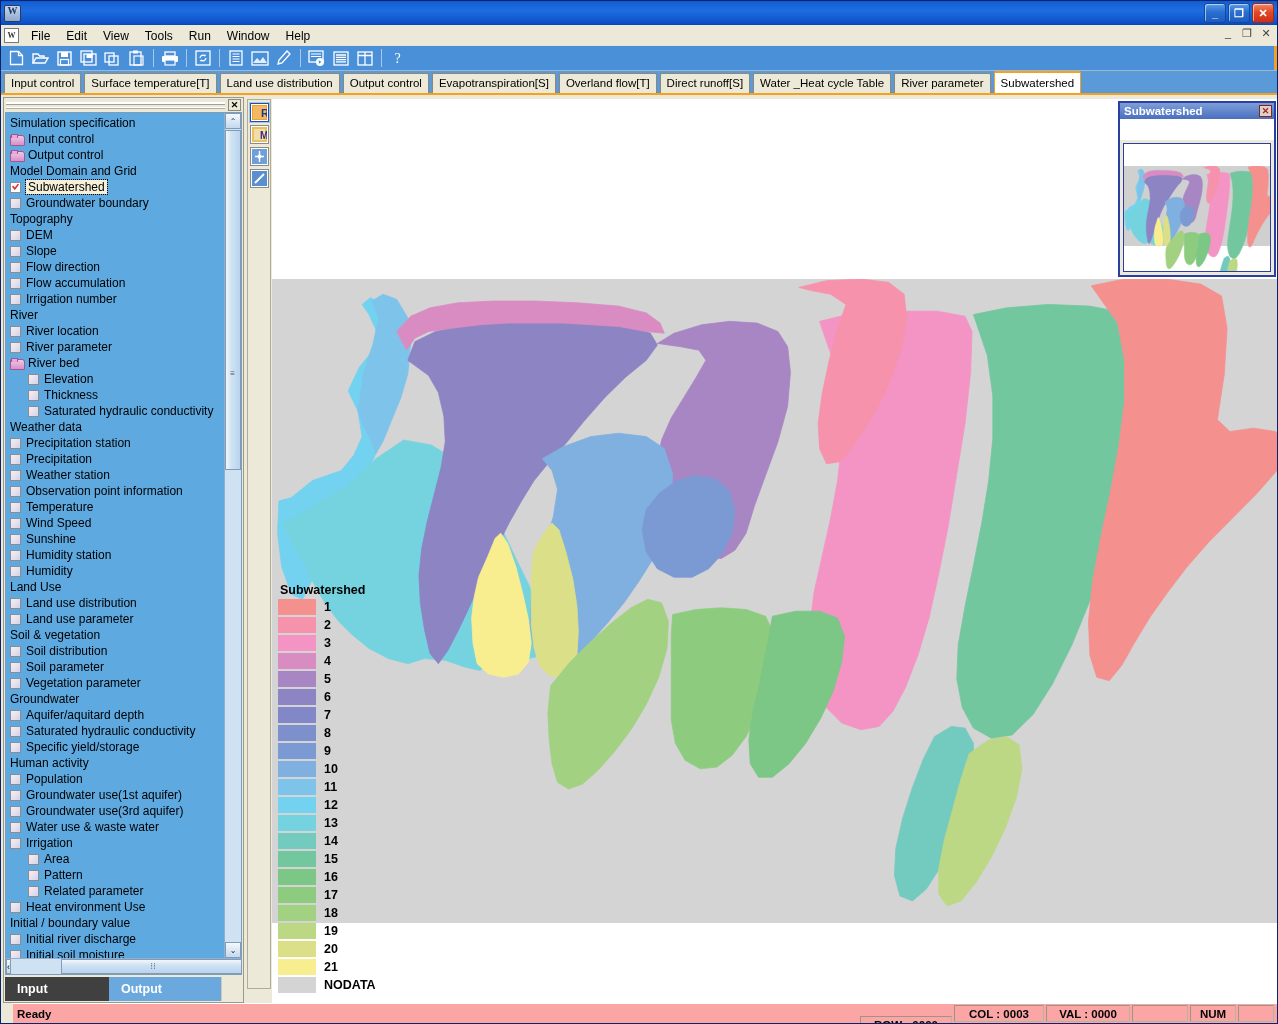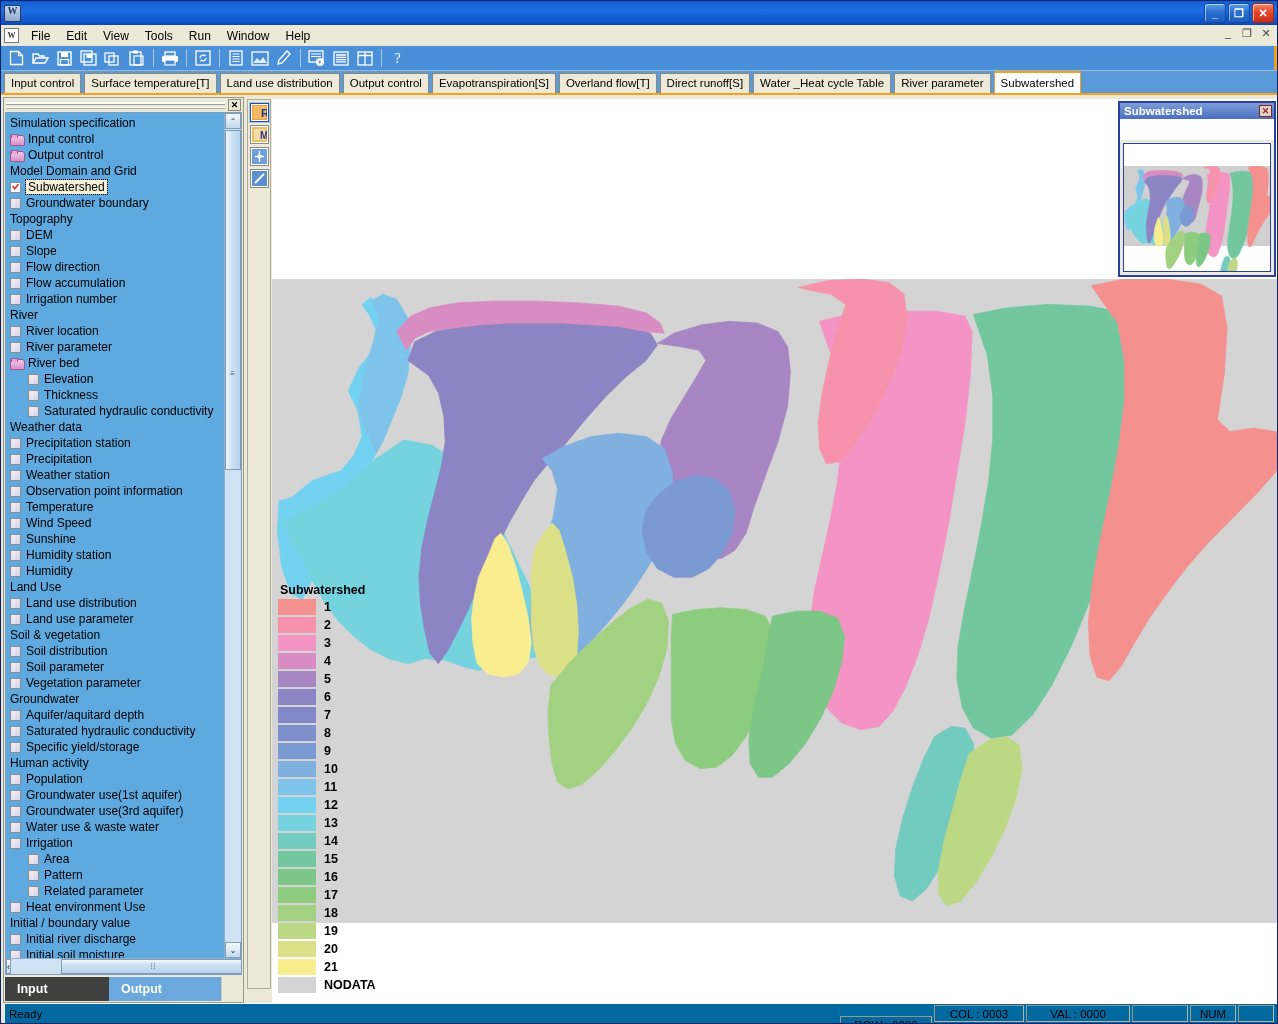--- a/index.html
+++ b/index.html
@@ -291,33 +291,33 @@
   }
   .ovwin-strip { height: 21px; background: #fff; }
   .ovwin-body {
     position:absolute; left:3px; right:3px; top:40px; bottom:3px;
     background:#fff; border:1px solid #2a3fa0; overflow:hidden;
   }
   .ovwin-grey { position:absolute; left:0; right:0; top:22px; height:80px; background:#d0d0d0;}
 
   
   .statusbar {
-    position: absolute; bottom: 0; left: 4px; right: 0; height: 20px;
-    background: #0369a1; border-top: 1px solid #fff;
-    display: flex; align-items: center; font-size: 11.5px; color: #000;
+    position: absolute; bottom: 0; left: 12px; right: 0; height: 20px;
+    background: #fca5a5; border-top: 1px solid #fff;
+    display: flex; align-items: center; font-size: 11.5px; color: #000; font-weight: bold;
   }
   .sb-ready { padding-left: 4px; flex: 1; }
   .sb-cell {
     border: 1px solid #b8b4a4; border-top-color:#9a9686; border-left-color:#9a9686;
     height: 17px; display: flex; align-items: center; justify-content: center;
     margin-right: 2px; padding: 0 6px; white-space: nowrap;
   }
   .sb-cell.w-row { width: 92px; margin-top: 22px; }
   .sb-cell.w-col { width: 90px; }
-  .sb-cell.w-val { width: 104px; }
+  .sb-cell.w-val { width: 84px; }
   .sb-cell.w-gap { width: 56px; }
   .sb-cell.w-num { width: 46px; }
   .sb-cell.w-end { width: 36px; margin-right: 3px;}
 </style>
 </head>
 <body>
 
 <div id="app">
 
   <div class="titlebar">

